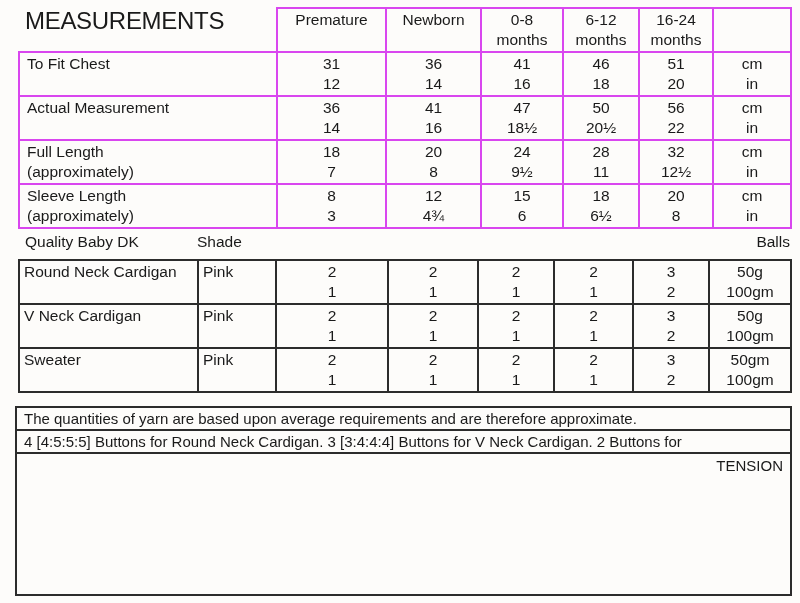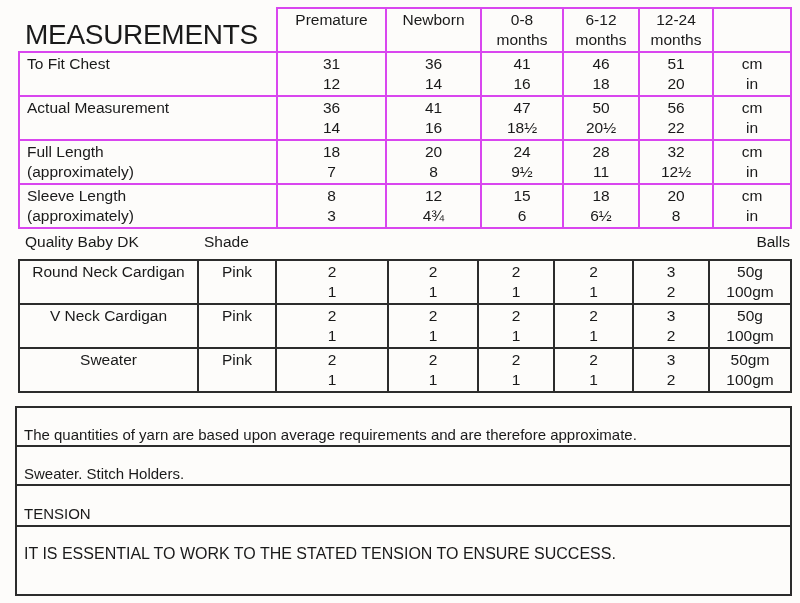--- a/index.html
+++ b/index.html
@@ -7,65 +7,65 @@
     width: 800px; height: 603px;
     background: #fdfcfa;
     font-family: "Liberation Sans", sans-serif;
     color: #1a1a1a;
     position: relative;
     overflow: hidden;
   }
   .page { position: absolute; inset: 0; }
 
   .title {
-    position: absolute; left: 25px; top: 19px;
-    font-size: 28px; letter-spacing: -0.3px; font-weight: 400;
+    position: absolute; left: 25px; top: 7px;
+    font-size: 24px; letter-spacing: -0.3px; font-weight: 400;
   }
 
   
   table { border-collapse: collapse; table-layout: fixed; }
   .t1 { position: absolute; left: 18px; top: 7px; width: 772px; }
   .t1 td {
     border: 2px solid #d946ef;
     font-size: 15.5px; line-height: 20px;
     padding: 1px 4px; vertical-align: top; text-align: center;
     overflow: hidden;
   }
   .t1 tr.hdr { height: 41px; }
   .t1 tr.row { height: 43px; }
   .t1 td.blank { border-top: none; border-left: none; }
   .t1 td.lbl { text-align: left; padding-left: 7px; margin-left: 32px; }
 
   
   .yarnhdr { position: absolute; left: 18px; top: 233px; width: 772px; height: 24px; font-size: 15.5px; }
   .yarnhdr .q { position: absolute; left: 7px; top: 0; }
-  .yarnhdr .s { position: absolute; left: 186px; top: 0; }
+  .yarnhdr .s { position: absolute; left: 179px; top: 0; }
   .yarnhdr .b { position: absolute; left: 690px; top: 0; width: 82px; text-align: right; }
 
   
   .t2 { position: absolute; left: 18px; top: 259px; width: 772px; }
   .t2 td {
     border: 2px solid #2c2c2c;
     font-size: 15.5px; line-height: 20px;
     padding: 1px 4px; vertical-align: top; text-align: center;
     overflow: hidden;
   }
   .t2 tr { height: 43px; }
-  .t2 td.lbl { text-align: center; }
+  .t2 td.lbl { text-align: left; }
 
   
   .notes {
     position: absolute; left: 15px; top: 406px; width: 777px; height: 190px;
     border: 2px solid #2c2c2c; box-sizing: border-box;
     font-size: 15px; overflow: hidden;
   }
   .notes .sec { padding: 1px 7px; border-bottom: 2px solid #2c2c2c; }
   .notes .sec:last-child { border-bottom: none; }
-  .notes .ln { line-height: 19px; white-space: nowrap; margin-top: 16px; }
-  .sec-tension .ln { line-height: 21px; }
+  .notes .ln { line-height: 19px; white-space: nowrap; }
+  .sec-tension .ln { line-height: 21px; text-align: right; }
   .sec-essential { line-height: 19px; }
   .sec-essential .ln { font-size: 16px; }
 </style>
 </head>
 <body>
 
 <div class="page">
 
   <div class="title">MEASUREMENTS</div>
 
@@ -92,21 +92,21 @@
       </td>
       <td>
         <div>0-8</div>
         <div>months</div>
       </td>
       <td>
         <div>6-12</div>
         <div>months</div>
       </td>
       <td>
-        <div>12-24</div>
+        <div>16-24</div>
         <div>months</div>
       </td>
       <td></td>
     </tr>
 
     <tr class="row">
       <td class="lbl">
         <div>To Fit Chest</div>
         <div></div>
       </td>
@@ -334,23 +334,20 @@
           </td>
     </tr>
   </tbody>
     </table>
 
   <div class="notes">
     <div class="sec sec-approx">
       <div class="ln">The quantities of yarn are based upon average requirements and are therefore approximate.</div>
     </div>
     <div class="sec sec-materials">
-      <div class="ln">Sweater. Stitch Holders.</div>
+      <div class="ln">4 [4:5:5:5] Buttons for Round Neck Cardigan. 3 [3:4:4:4] Buttons for V Neck Cardigan. 2 Buttons for</div>
     </div>
     <div class="sec sec-tension">
       <div class="ln">TENSION</div>
     </div>
-    <div class="sec sec-essential">
-      <div class="ln">IT IS ESSENTIAL TO WORK TO THE STATED TENSION TO ENSURE SUCCESS.</div>
-    </div>
   </div>
 
 </div>
 
 </body></html>

